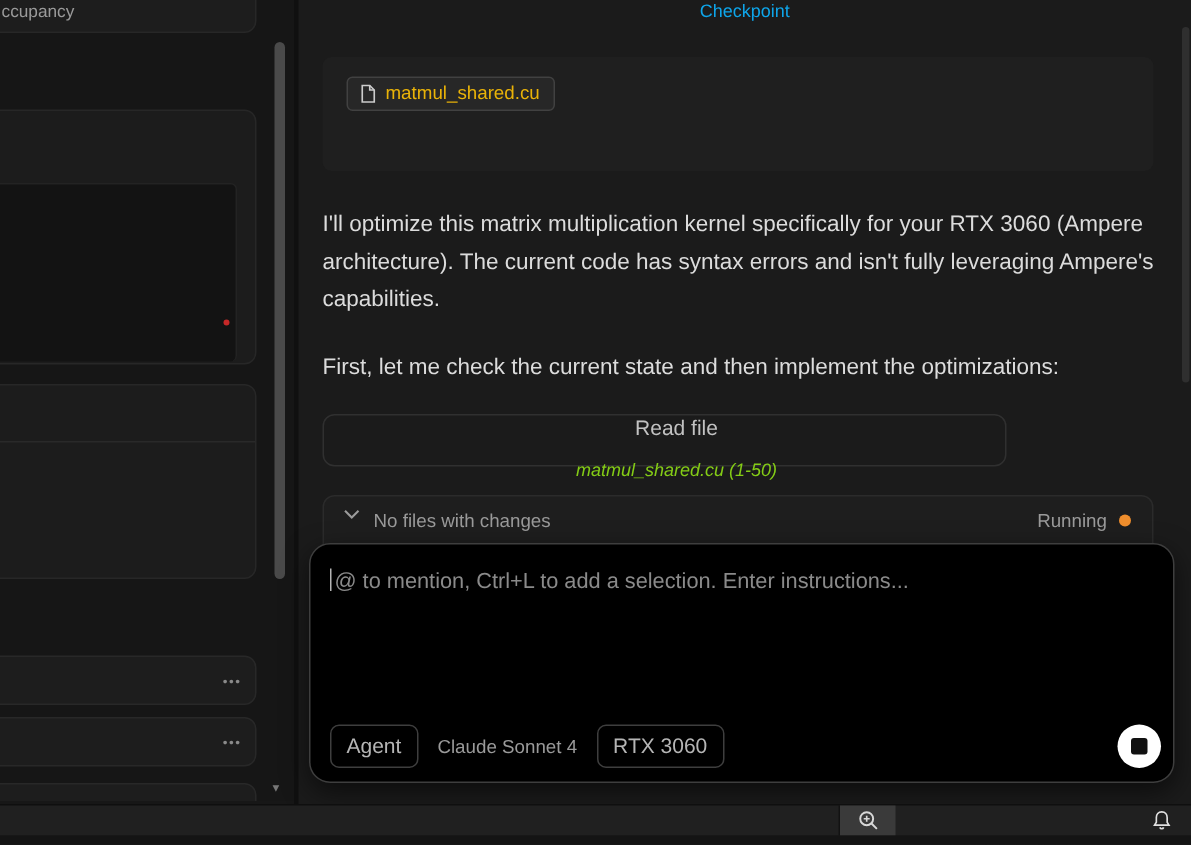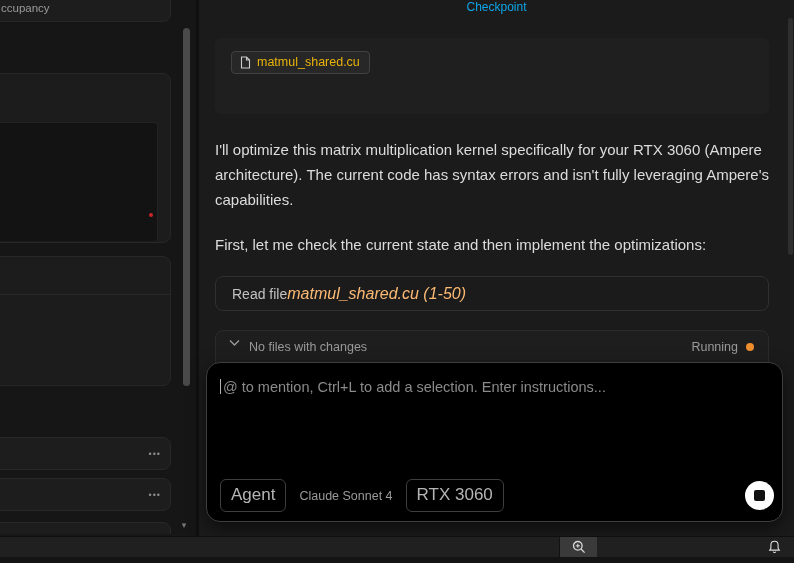--- a/index.html
+++ b/index.html
@@ -79,26 +79,26 @@
   .user-msg { margin:7px 0 0 16px; font-size:15px; color:#ececec; }
 
   .assist-p {
     position:absolute; left:16px; width:560px;
     font-size:15px; line-height:25px; color:#dcdcdc;
   }
   .assist-p1 { top:137px; }
   .assist-p2 { top:232px; }
 
   .readfile-card {
-    position:absolute; left:16px; top:276px; width:554px; height:35px;
+    position:absolute; left:16px; top:276px; width:456px; height:35px;
     border:1px solid #303030; border-radius:8px;
-    display:flex; align-items:center; padding-left:16px; cursor:pointer;
+    display:flex; align-items:center; padding-left:16px; gap:13px; cursor:pointer;flex-direction:column;
   }
   .readfile-card .action { font-size:14px; color:#c2c2c2; }
-  .readfile-card .target { font-size:16px; color:#fdba74; font-style:italic; }
+  .readfile-card .target { font-size:12px; color:#84cc16; font-style:italic; }
 
   .files-panel {
     position:absolute; left:16px; top:330px; width:554px; height:50px;
     background:#1e1e1e; border:1px solid #2b2b2b; border-radius:8px;
     display:flex; align-items:flex-start; padding:9px 14px 0 13px; cursor:pointer;
   }
   .files-panel .chev { color:#9a9a9a; margin-right:9px; margin-top:-1px; }
   .files-panel .flabel { font-size:12.5px; color:#9a9a9a; }
   .files-panel .spacer { flex:1; }
   .files-panel .running { font-size:12.5px; color:#9a9a9a; margin-right:8px; }
@@ -115,21 +115,21 @@
   .caret {
     display:inline-block; width:1px; height:15px; background:#b5b5b5;
     vertical-align:-2px; margin-right:2px;
   }
   .composer .bottom-row {
     position:absolute; left:13px; right:8px; bottom:9px;
     display:flex; align-items:center; gap:13px;
   }
   .chipbtn {
     border:1px solid #3e3e3e; border-radius:6px; background:transparent;
-    padding:5px 10px 6px; font-size:17px; color:#b5b5b5;
+    padding:5px 10px 6px; font-size:14px; color:#b5b5b5;
     font-family:"Liberation Sans", sans-serif; cursor:pointer;
   }
   .model-label { font-size:12.5px; color:#9a9a9a; cursor:pointer; }
   .grow { flex:1; }
   .stop-btn {
     width:29px; height:29px; border-radius:50%; background:#ffffff; border:none;
     display:flex; align-items:center; justify-content:center; cursor:pointer;
   }
   .stop-btn .sq { width:11px; height:11px; background:#111; border-radius:2px; }
 

